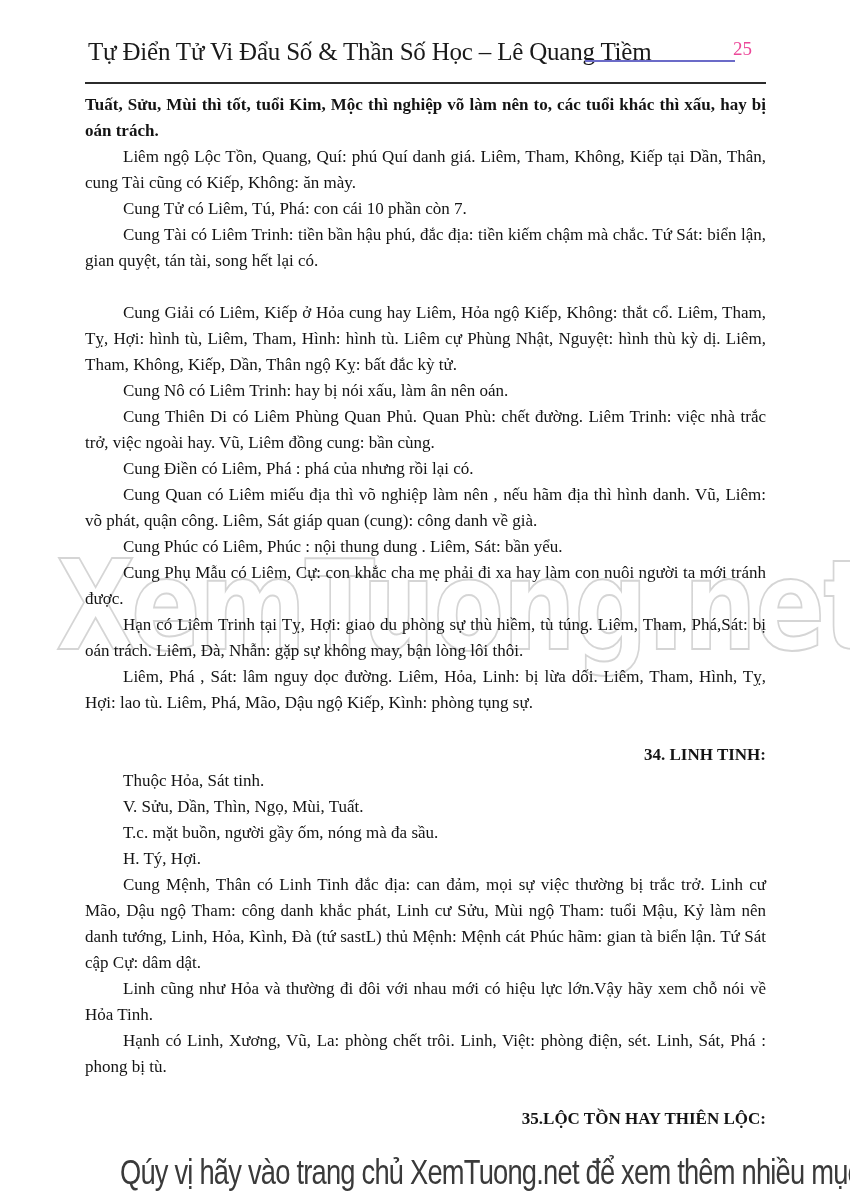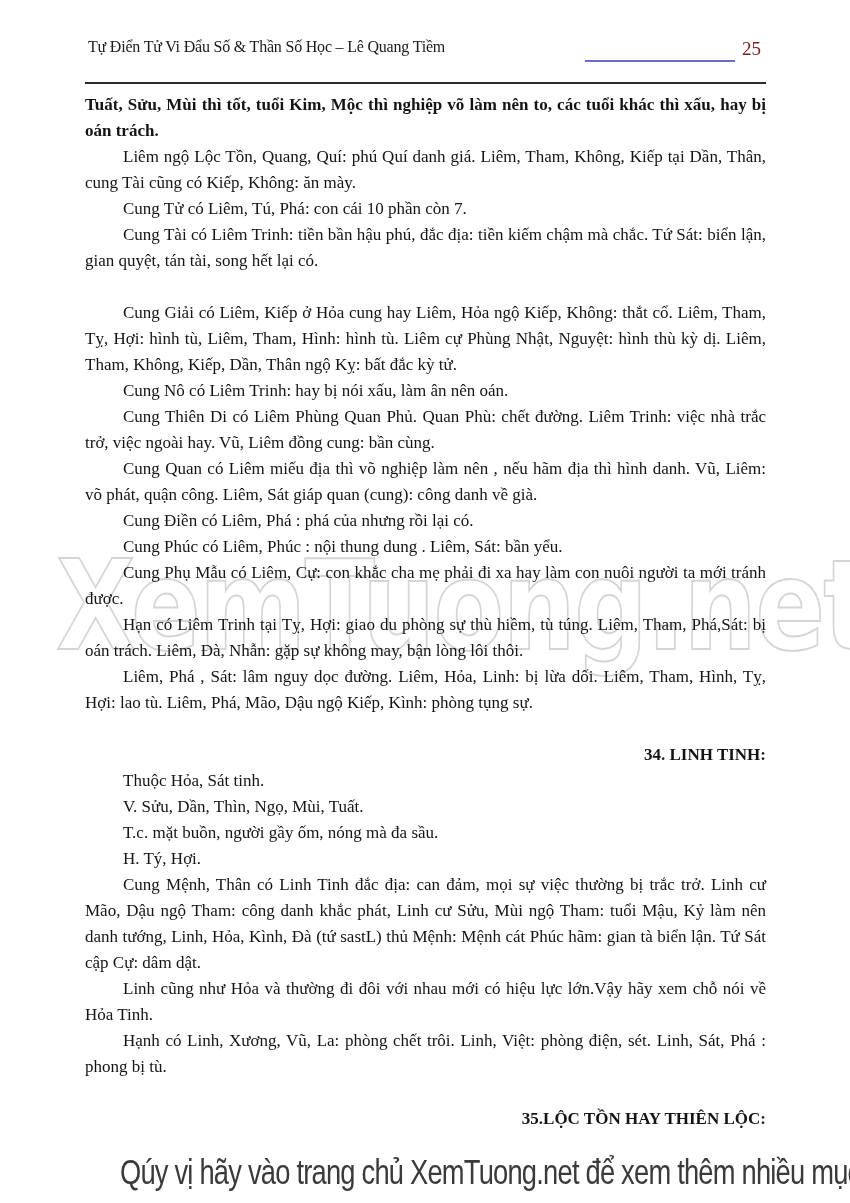--- a/index.html
+++ b/index.html
@@ -15,39 +15,39 @@
     overflow: hidden;
     font-family: "Liberation Serif", serif;
     color: #141414;
   }
 
   
   .header-title {
     position: absolute;
     top: 38px;
     left: 88px;
-    font-size: 16px;
+    font-size: 25px;
     letter-spacing: -0.2px;
     white-space: nowrap;
     color: #1a1a1a;
   }
   .header-underline {
     position: absolute;
     top: 60px;
     left: 585px;
     width: 150px;
     height: 2px;
     background: #6b6bc8;
   }
   .header-pagenum {
     position: absolute;
     top: 38px;
-    right: 89px;
+    right: 98px;
     font-size: 19px;
-    color: #7f1d1d;
+    color: #ec4899;
   }
   .header-rule {
     position: absolute;
     top: 82px;
     left: 85px;
     width: 681px;
     height: 2px;
     background: #2b2b2b;
   }
 
@@ -138,22 +138,22 @@
 
   <div class="doc-body">
       <div class="para no-indent">Tuất, Sửu, Mùi thì tốt, tuổi Kim, Mộc thì nghiệp võ làm nên to, các tuổi khác thì xấu, hay bị oán trách.</div>
       <div class="para">Liêm ngộ Lộc Tồn, Quang, Quí: phú Quí danh giá. Liêm, Tham, Không, Kiếp tại Dần, Thân, cung Tài cũng có Kiếp, Không: ăn mày.</div>
       <div class="para">Cung Tử có Liêm, Tú, Phá: con cái 10 phần còn 7.</div>
       <div class="para">Cung Tài có Liêm Trinh: tiền bần hậu phú, đắc địa: tiền kiếm chậm mà chắc. Tứ Sát: biển lận, gian quyệt, tán tài, song hết lại có.</div>
       <div class="spacer"></div>
       <div class="para">Cung Giải có Liêm, Kiếp ở Hỏa cung hay Liêm, Hỏa ngộ Kiếp, Không: thắt cổ. Liêm, Tham, Tỵ, Hợi: hình tù, Liêm, Tham, Hình: hình tù. Liêm cự Phùng Nhật, Nguyệt: hình thù kỳ dị. Liêm, Tham, Không, Kiếp, Dần, Thân ngộ Kỵ: bất đắc kỳ tử.</div>
       <div class="para">Cung Nô có Liêm Trinh: hay bị nói xấu, làm ân nên oán.</div>
       <div class="para">Cung Thiên Di có Liêm Phùng Quan Phủ. Quan Phù: chết đường. Liêm Trinh: việc nhà trắc trở, việc ngoài hay. Vũ, Liêm đồng cung: bần cùng.</div>
+      <div class="para">Cung Điền có Liêm, Phá : phá  của nhưng rồi lại có.</div>
       <div class="para">Cung Quan có Liêm miếu địa thì võ nghiệp làm nên , nếu hãm địa thì hình danh. Vũ, Liêm: võ phát, quận công. Liêm, Sát giáp quan (cung): công danh về già.</div>
-      <div class="para">Cung Điền có Liêm, Phá : phá  của nhưng rồi lại có.</div>
       <div class="para">Cung Phúc có Liêm, Phúc : nội thung dung . Liêm, Sát: bần yểu.</div>
       <div class="para">Cung Phụ Mẫu có Liêm, Cự: con khắc cha mẹ phải đi xa hay làm con nuôi người ta mới tránh được.</div>
       <div class="para">Hạn có Liêm Trinh tại Tỵ, Hợi: giao du phòng sự thù hiềm, tù túng. Liêm, Tham, Phá,Sát: bị oán trách. Liêm, Đà, Nhẫn: gặp sự không may, bận lòng lôi thôi.</div>
       <div class="para">Liêm, Phá , Sát: lâm nguy dọc đường. Liêm, Hỏa, Linh: bị lừa dối. Liêm, Tham, Hình, Tỵ, Hợi: lao tù. Liêm, Phá, Mão, Dậu ngộ Kiếp, Kình: phòng tụng sự.</div>
       <div class="spacer"></div>
       <div class="heading">34. LINH TINH:</div>
       <div class="para">Thuộc Hỏa, Sát tinh.</div>
       <div class="para">V. Sửu, Dần, Thìn, Ngọ, Mùi, Tuất.</div>
       <div class="para">T.c. mặt buồn, người gầy ốm, nóng mà đa sầu.</div>
       <div class="para">H. Tý, Hợi.</div>

